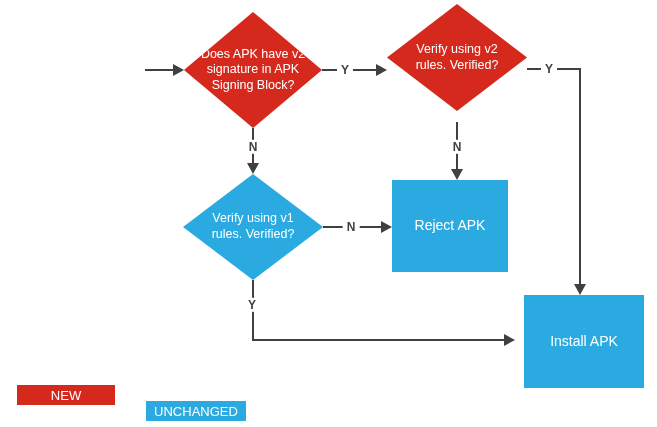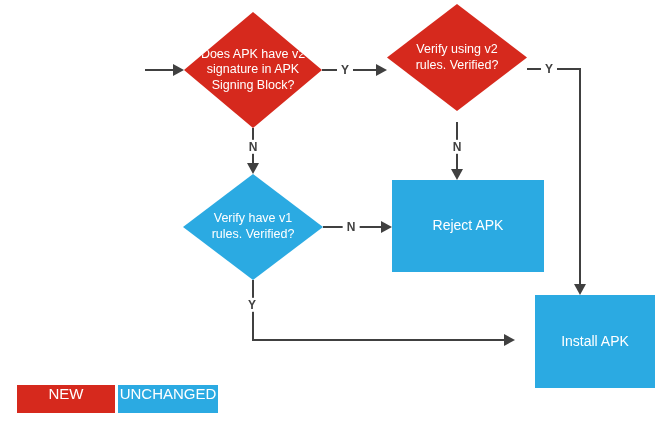--- a/index.html
+++ b/index.html
@@ -36,22 +36,22 @@
     font-size: 12.5px;
   }
   .diamond .node-label { width: 78%; }
   .fill-new { background: var(--color-new); }
   .fill-unchanged { background: var(--color-unchanged); }
 
   #node-open-apk      { left: 17px;  top: 23px;  width: 128px; height: 94px; }
   #node-has-v2        { left: 184px; top: 12px;  width: 138px; height: 116px; }
   #node-verify-v2     { left: 387px; top: 4px;  width: 140px; height: 107px; }
   #node-verify-v1     { left: 183px; top: 174px; width: 140px; height: 106px; }
-  #node-reject-apk    { left: 392px; top: 180px; width: 152px; height: 92px; }
-  #node-install-apk   { left: 535px; top: 295px; width: 120px; height: 93px; }
+  #node-reject-apk    { left: 392px; top: 180px; width: 116px; height: 92px; }
+  #node-install-apk   { left: 524px; top: 295px; width: 120px; height: 93px; }
 
   
   .edge-line { position: absolute; background: var(--color-line); }
   .h-line { height: 2px; }
   .v-line { width: 2px; }
 
   #line-open-to-hasv2    { left: 145px; top: 69px;  width: 31px; }
   #line-hasv2-to-v2      { left: 322px; top: 69px;  width: 56px; }
   #line-hasv2-to-v1      { left: 252px; top: 128px; height: 37px; }
   #line-v2-to-corner     { left: 527px; top: 68px;  width: 54px; }
@@ -94,46 +94,46 @@
   #label-hasv2-n  { left: 253px; top: 147px; }
   #label-v2-y     { left: 549px; top: 69px; }
   #label-v2-n     { left: 457px; top: 147px; }
   #label-v1-n     { left: 351px; top: 227px; }
   #label-v1-y     { left: 252px; top: 305px; }
 
   
   .legend-chip {
     position: absolute;
     display: flex;
-    align-items: flex-start;
+    align-items: center;
     justify-content: center;
     color: var(--color-text-on-fill);
-    font-size: 15px;
-    height: 28px;
+    font-size: 13px;
+    height: 20px;
     top: 385px;
   }
   #legend-new       { left: 17px;  width: 98px; }
-  #legend-unchanged { left: 118px; width: 100px; }
+  #legend-unchanged { left: 146px; width: 100px; margin-top: 16px; }
 </style>
 </head>
 <body>
 
 <div class="canvas">
 
 
   <div class="node diamond fill-new" id="node-has-v2">
     <span class="node-label">Does APK have v2 signature in APK Signing Block?</span>
   </div>
 
   <div class="node diamond fill-new" id="node-verify-v2">
     <span class="node-label">Verify using v2 rules. Verified?</span>
   </div>
 
   <div class="node diamond fill-unchanged" id="node-verify-v1">
-    <span class="node-label">Verify have v1 rules. Verified?</span>
+    <span class="node-label">Verify using v1 rules. Verified?</span>
   </div>
 
   <div class="node rect fill-unchanged" id="node-reject-apk">
     <span class="node-label">Reject APK</span>
   </div>
 
   <div class="node rect fill-unchanged" id="node-install-apk">
     <span class="node-label">Install APK</span>
   </div>
 

